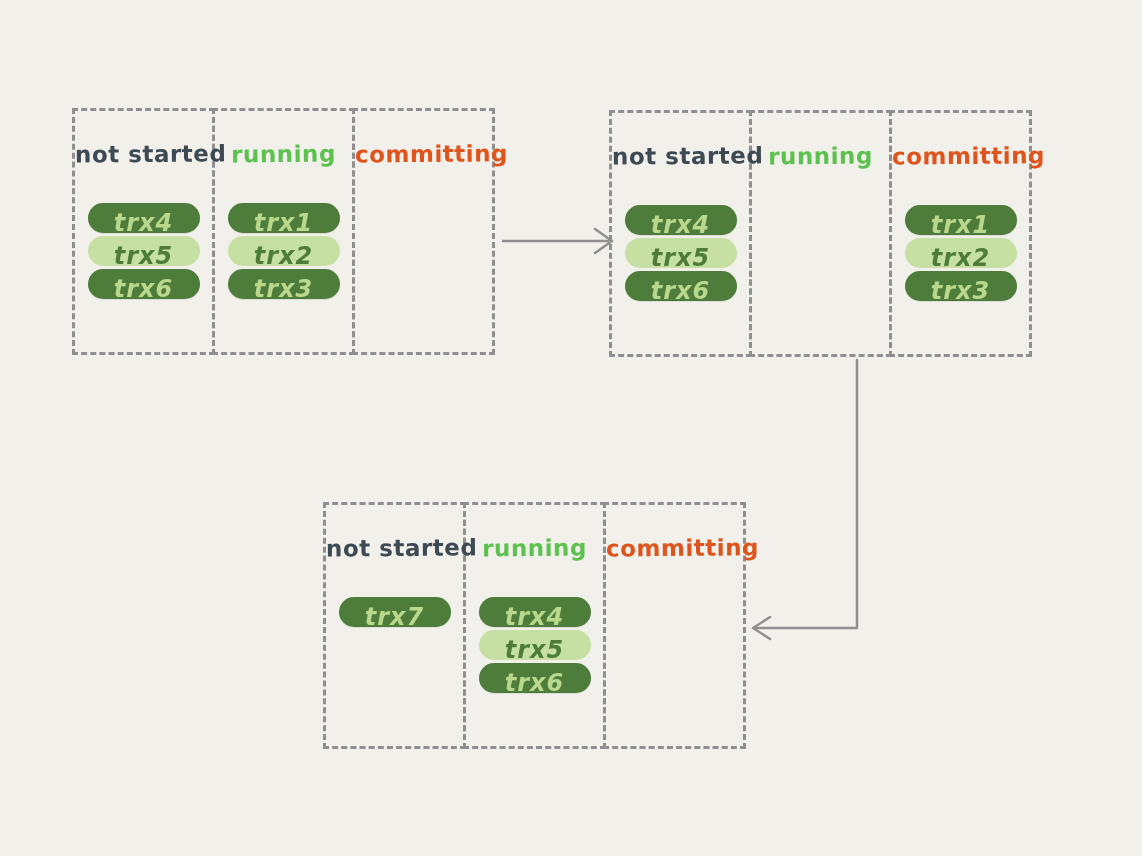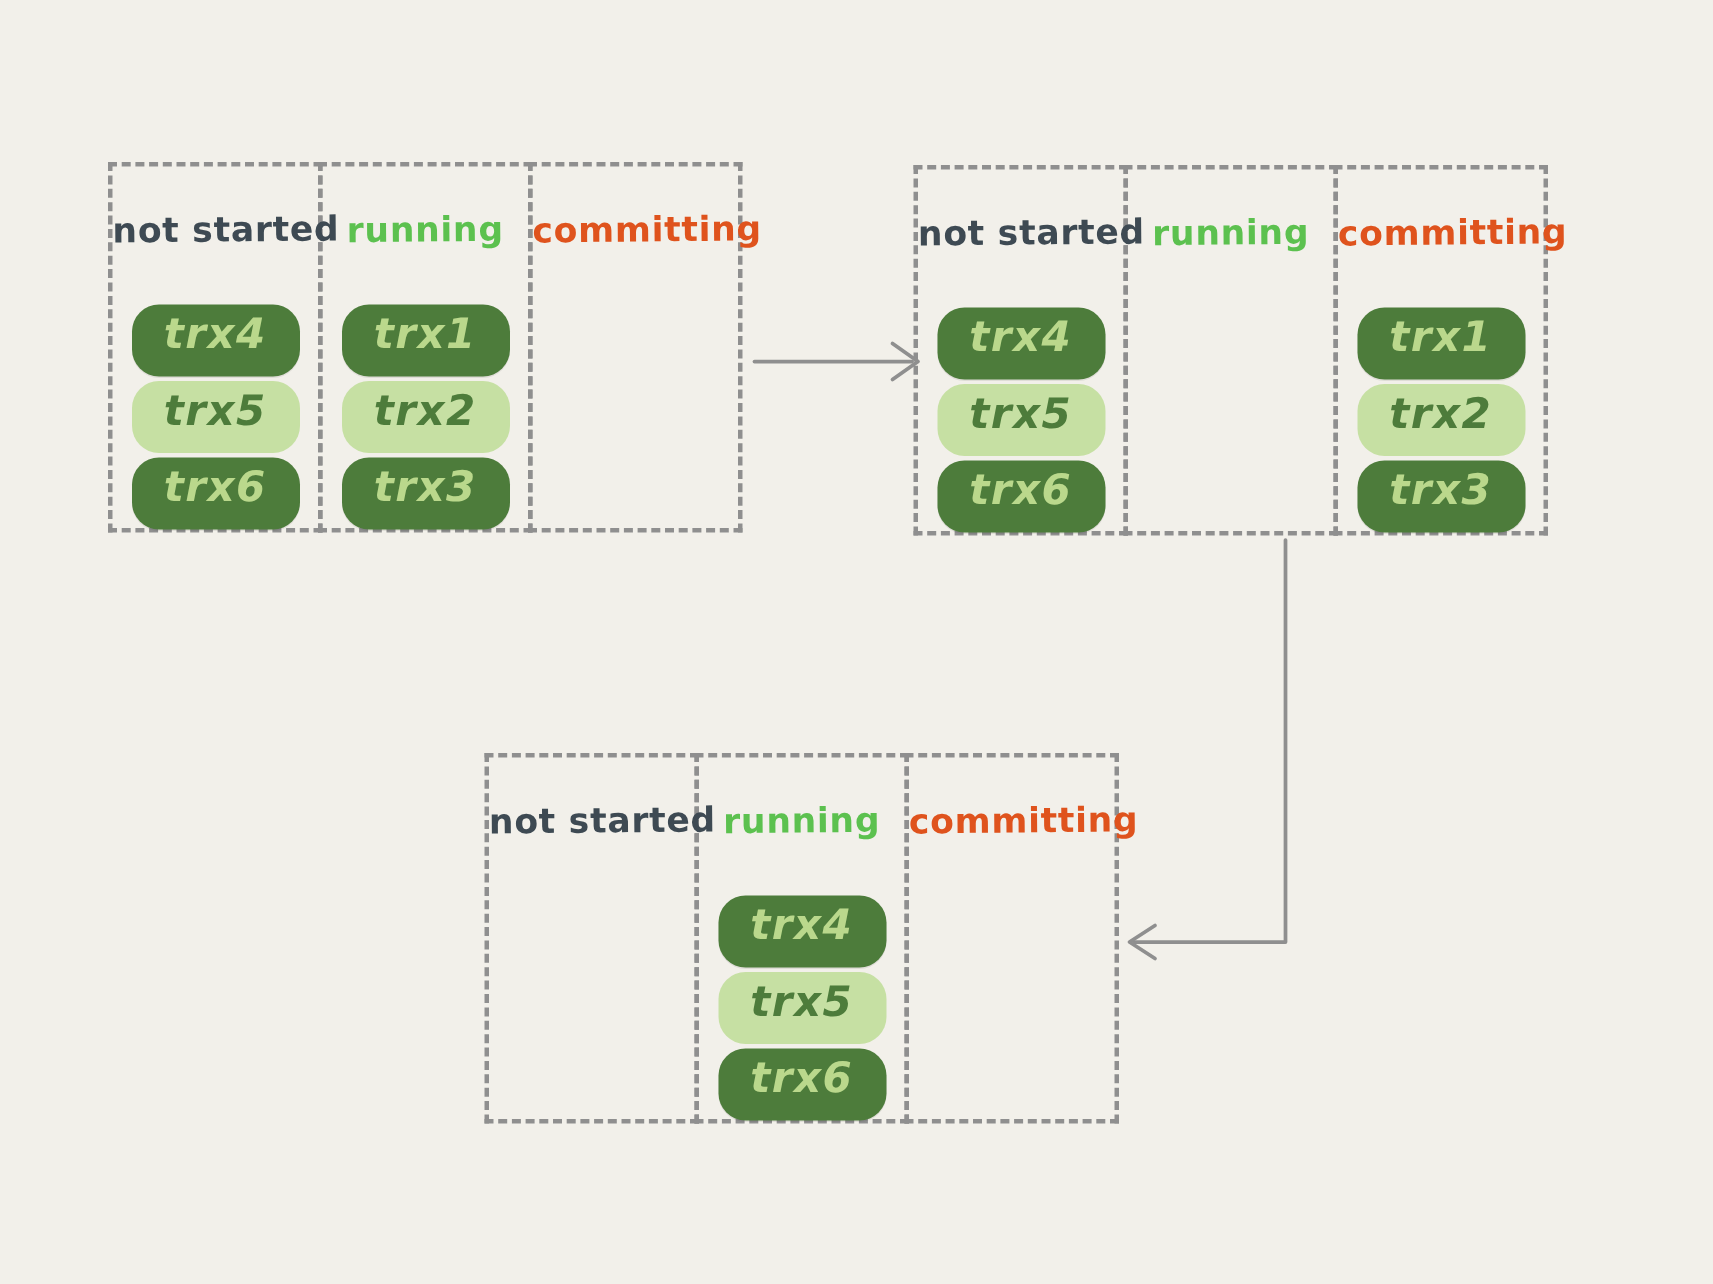--- a/index.html
+++ b/index.html
@@ -44,25 +44,25 @@
     white-space: nowrap;
   }
   .label-notstarted { color: #3e4a53; }
   .label-running    { color: #5cc14f; }
   .label-committing { color: #df531d; }
   .pills {
     margin-top: 34px;
   }
   .pill {
     width: 112px;
-    height: 48px;
+    height: 30px;
     line-height: 40px;
     margin: 0 auto 3px auto;
     border-radius: 18px;
-    font-size: 28px;
+    font-size: 24px;
     font-weight: 700;
     font-style: italic;
     letter-spacing: 1px;
   }
   .pill.dark {
     background: #4d7c3b;
     color: #bad88c;
     box-shadow: 0 1px 0 rgba(0,0,0,0.08);
   }
   .pill.light {
@@ -132,20 +132,21 @@
         <div class="pill light">trx2</div>
         <div class="pill dark">trx3</div>
       </div>
     </div>
   </div>
 
   <div class="panel-group" style="left:323px; top:502px;">
     <div class="state-col">
       <div class="col-label label-notstarted">not started</div>
       <div class="pills">
+        <div class="pill dark">trx7</div>
       </div>
     </div>
     <div class="state-col">
       <div class="col-label label-running">running</div>
       <div class="pills">
         <div class="pill dark">trx4</div>
         <div class="pill light">trx5</div>
         <div class="pill dark">trx6</div>
       </div>
     </div>

